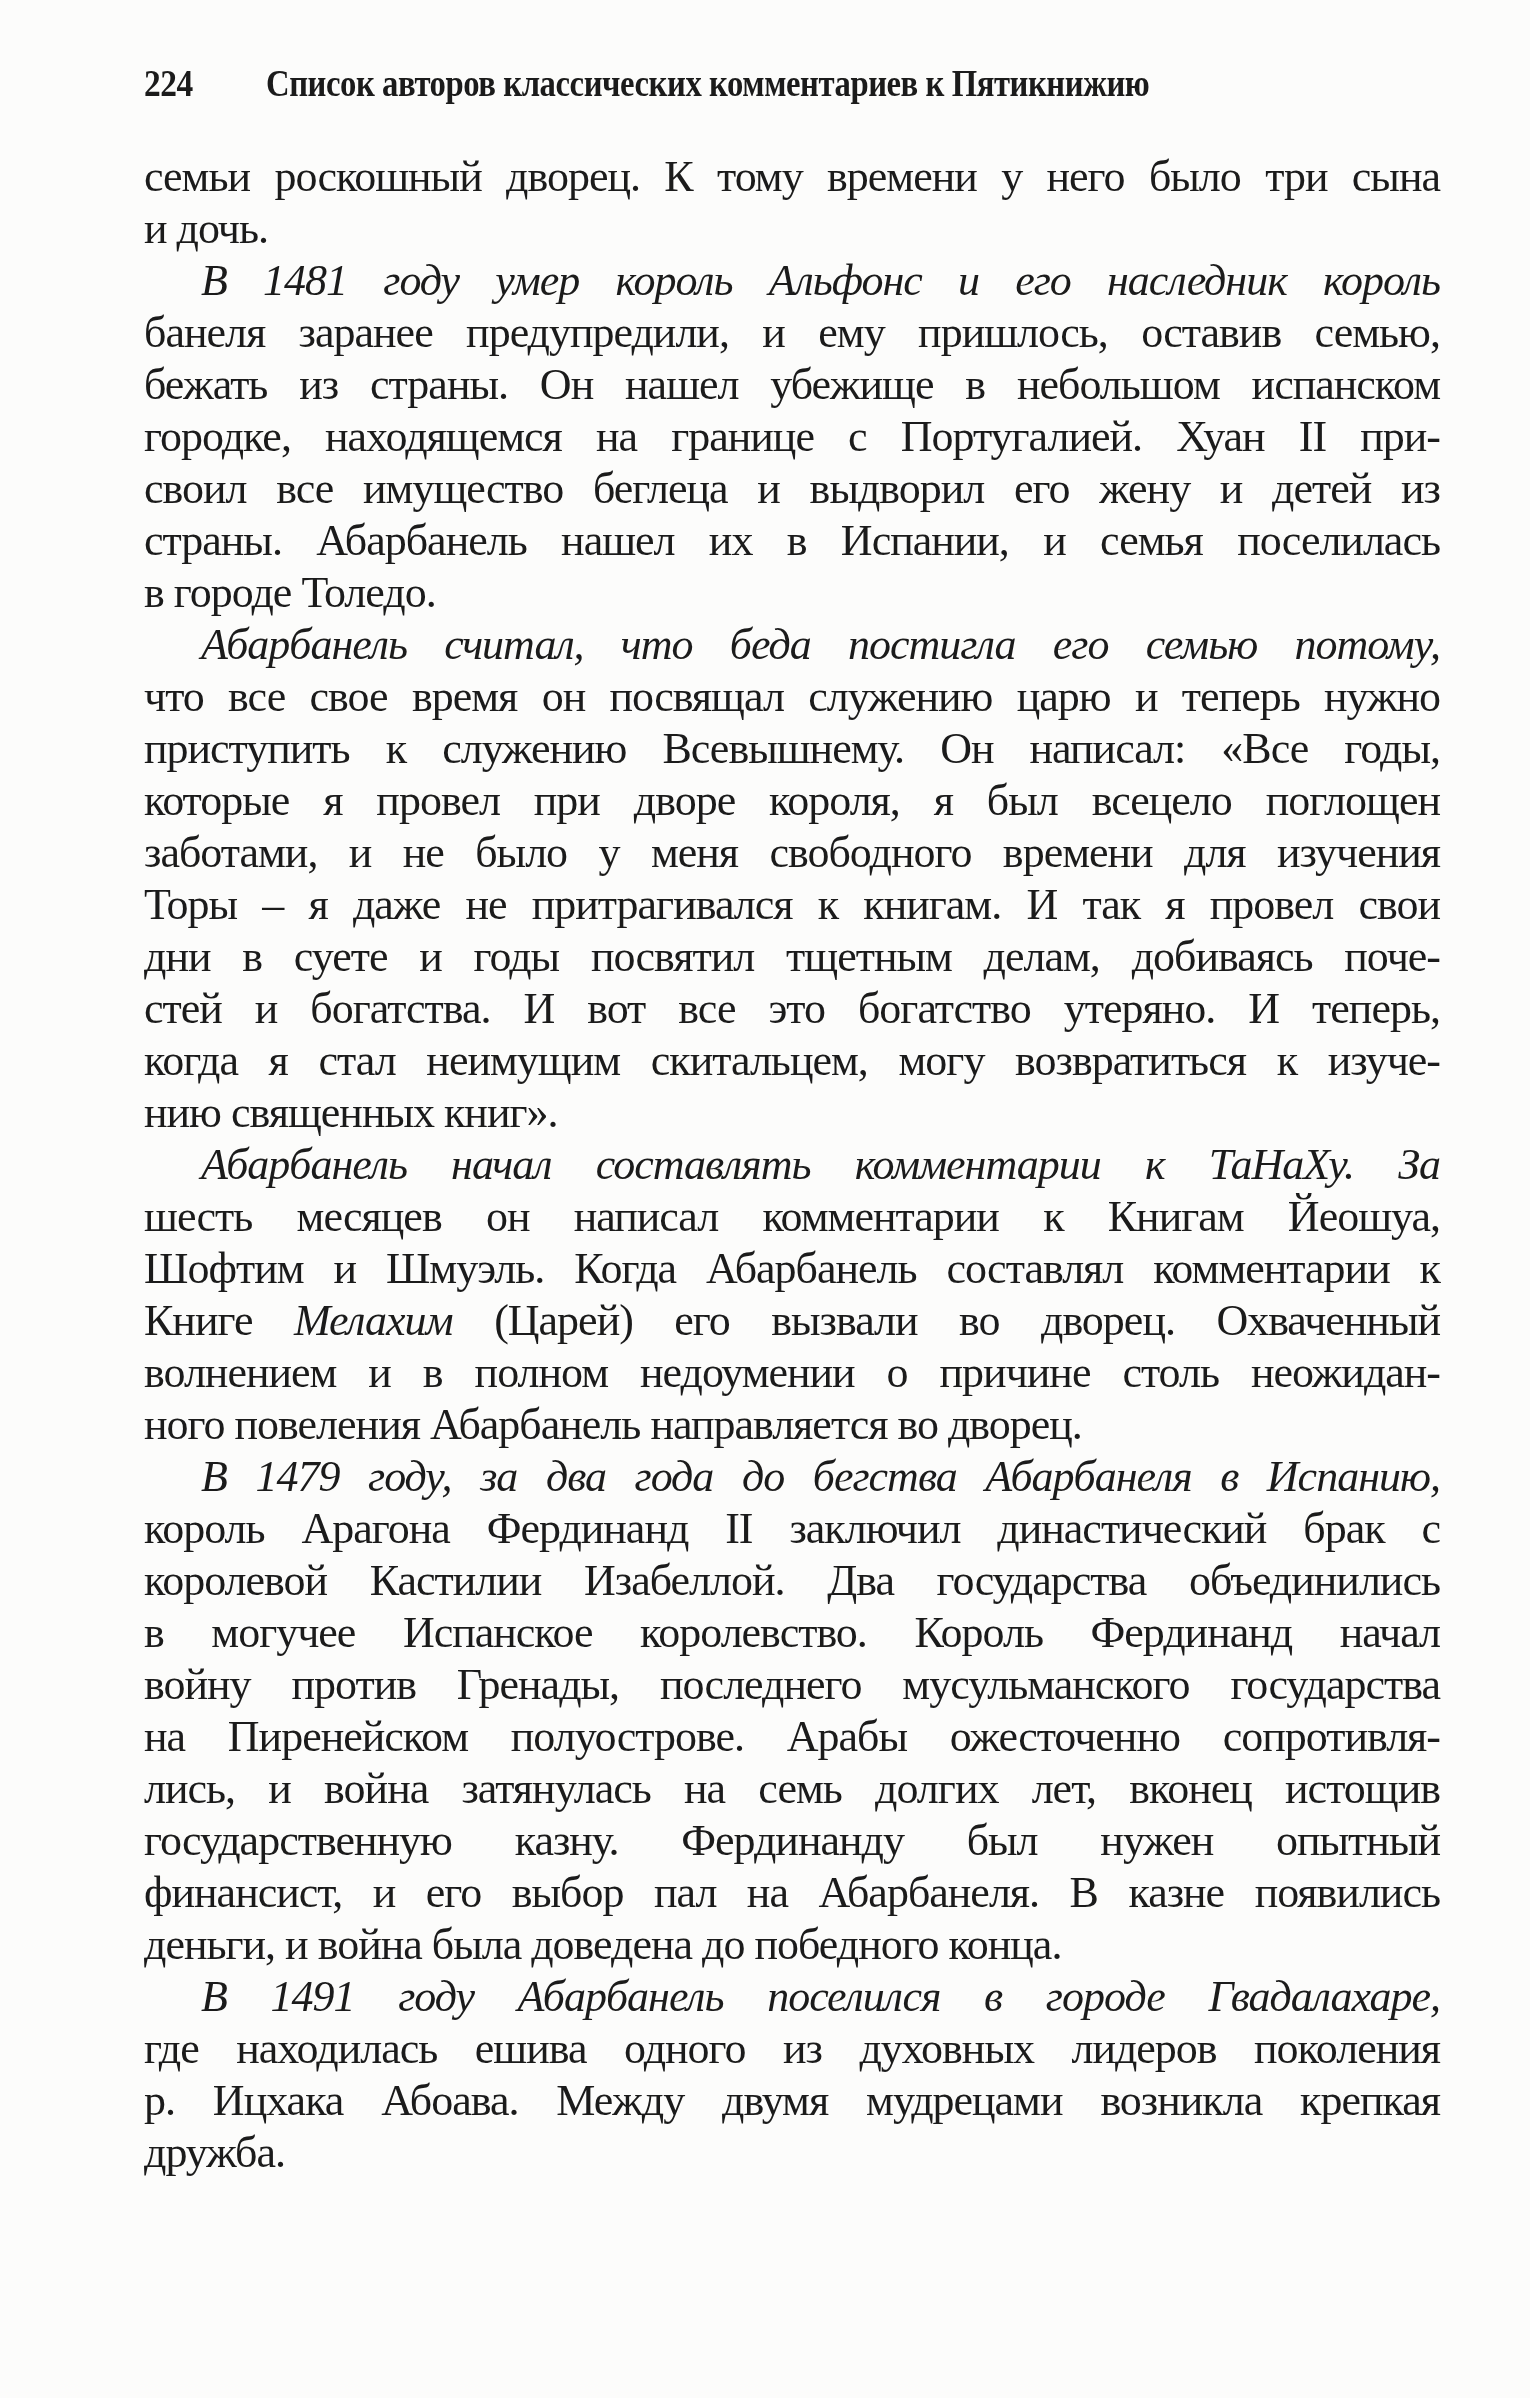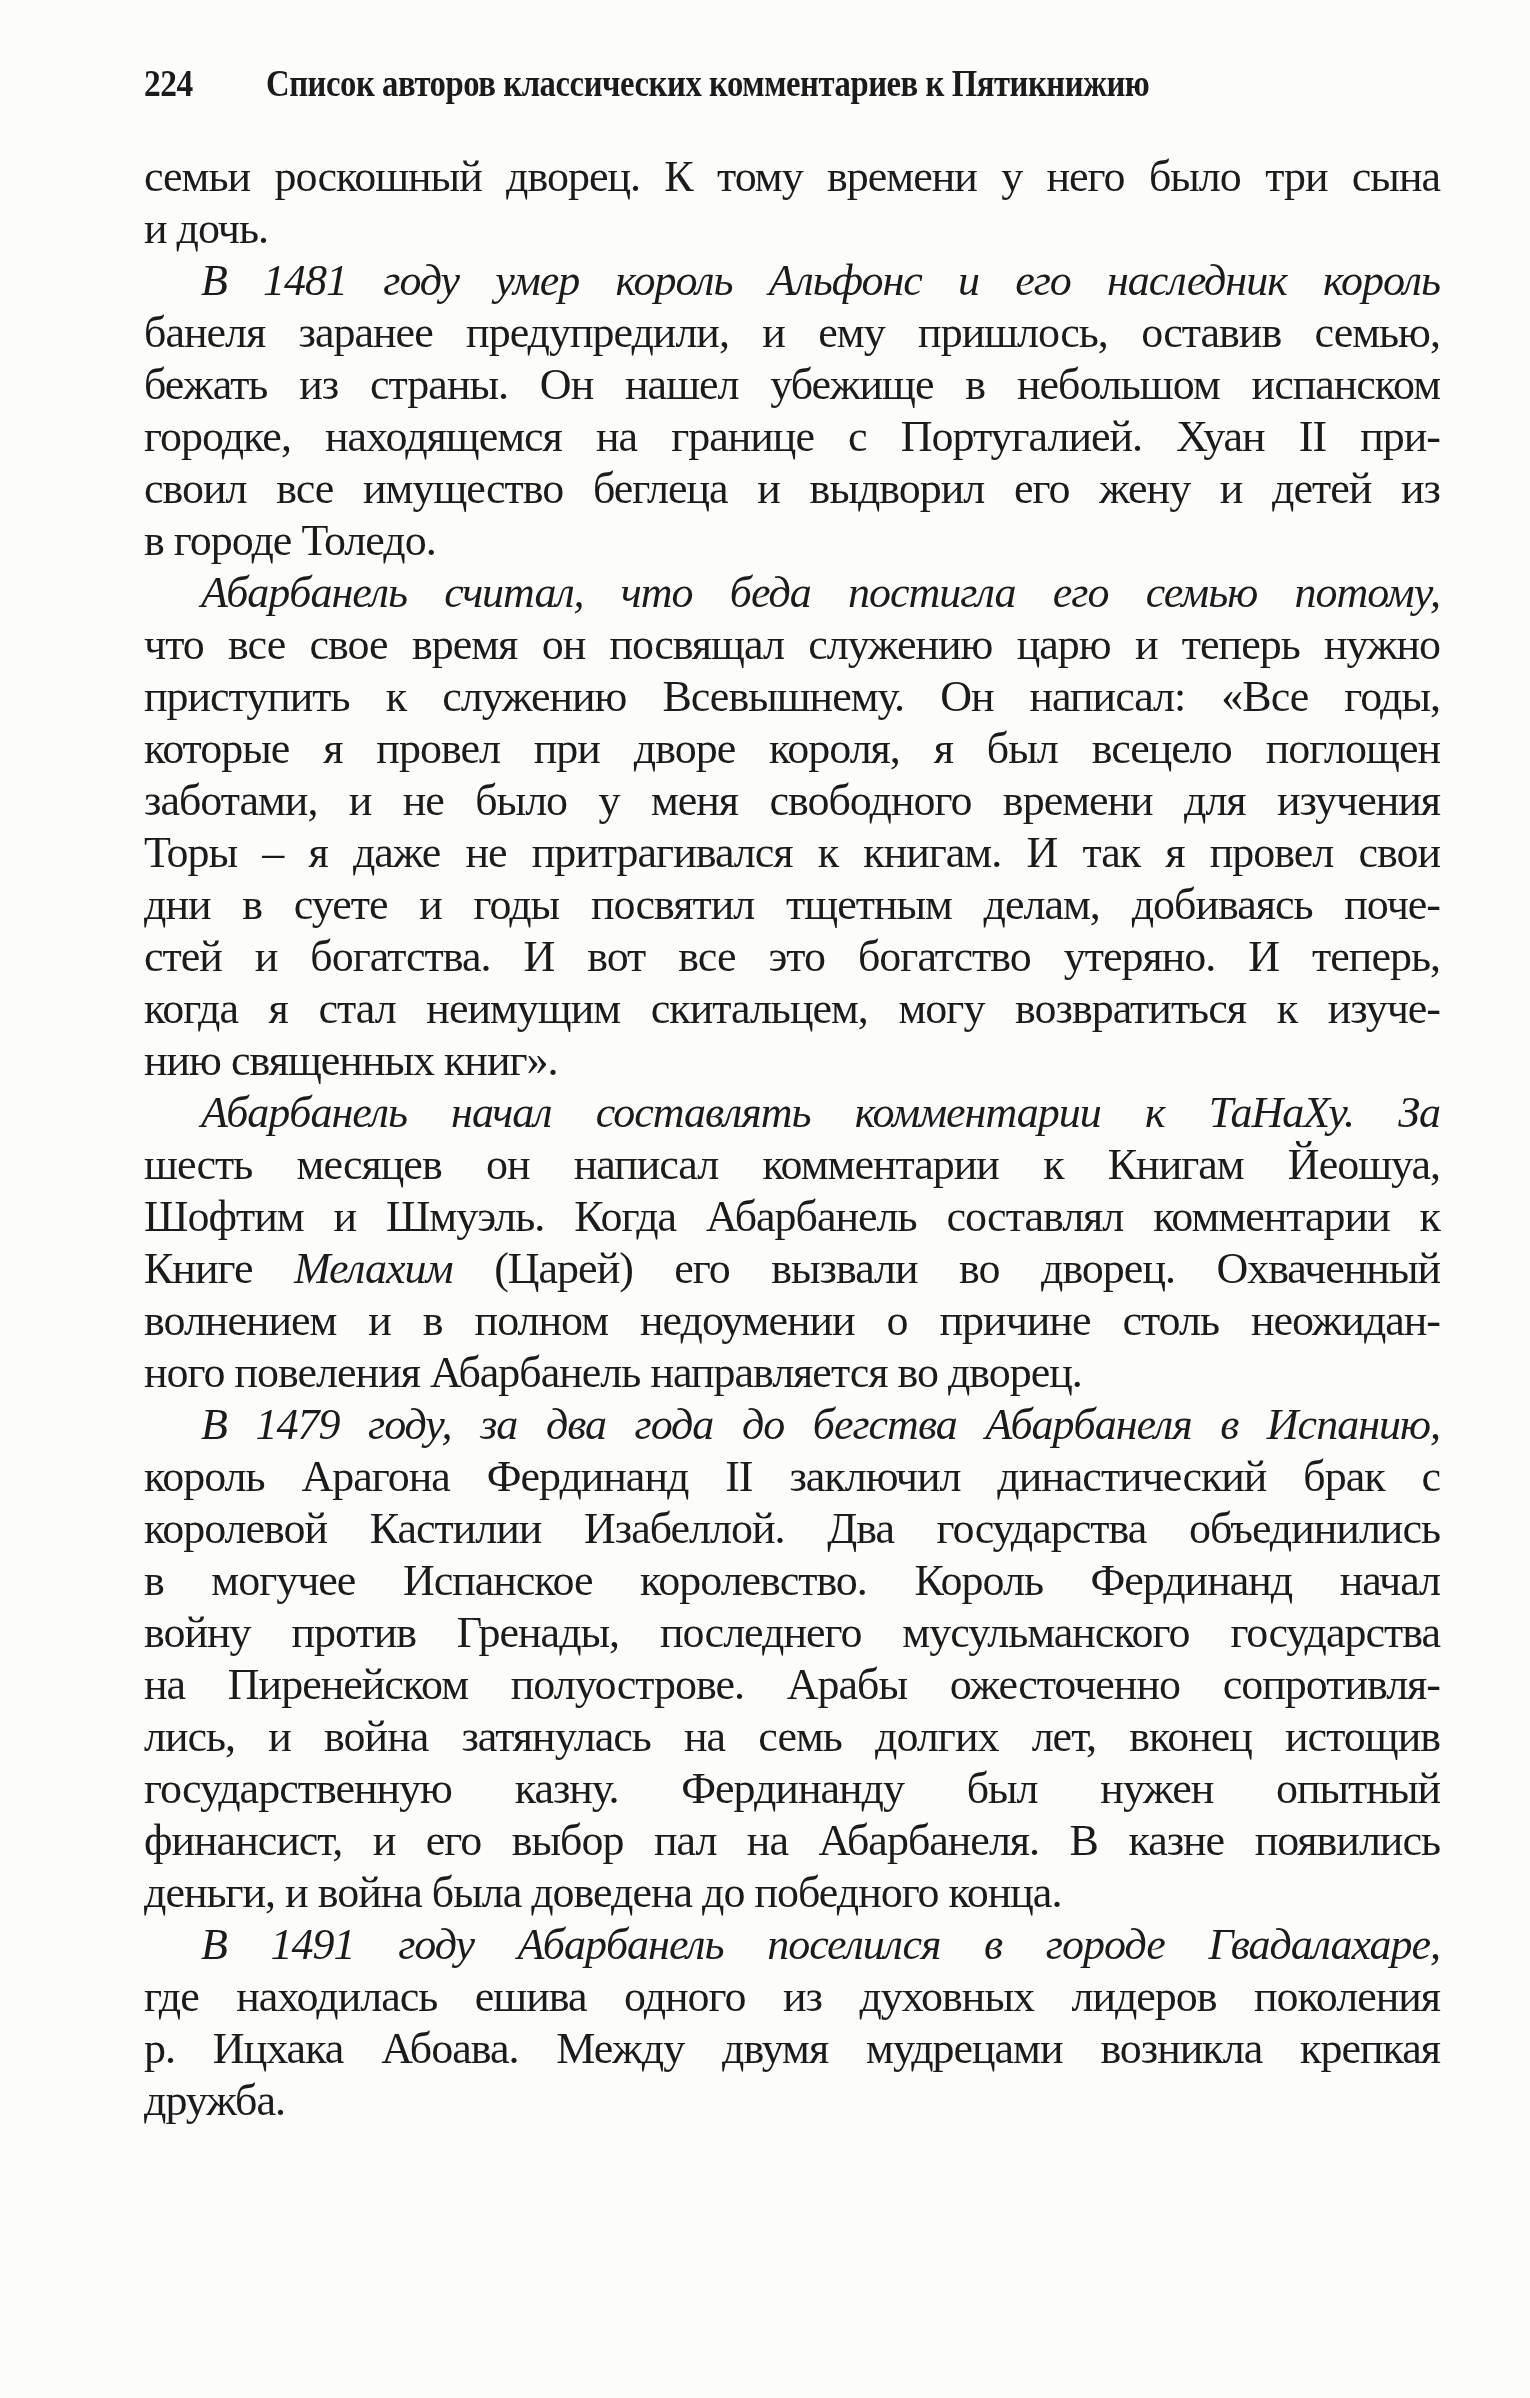--- a/index.html
+++ b/index.html
@@ -86,20 +86,21 @@
       <div class="paragraph">
         <div class="line"><span>семьи роскошный дворец. К тому времени у него было три сына</span></div>
         <div class="line para-end"><span>и дочь.</span></div>
       </div>
       <div class="paragraph">
         <div class="line indent"><span>В 1481 году умер король Альфонс и его наследник король</span></div>
         <div class="line"><span>банеля заранее предупредили, и ему пришлось, оставив семью,</span></div>
         <div class="line"><span>бежать из страны. Он нашел убежище в небольшом испанском</span></div>
         <div class="line"><span>городке, находящемся на границе с Португалией. Хуан II при-</span></div>
         <div class="line"><span>своил все имущество беглеца и выдворил его жену и детей из</span></div>
+        <div class="line"><span>страны. Абарбанель нашел их в Испании, и семья поселилась</span></div>
         <div class="line para-end"><span>в городе Толедо.</span></div>
       </div>
       <div class="paragraph">
         <div class="line indent"><span>Абарбанель считал, что беда постигла его семью потому,</span></div>
         <div class="line"><span>что все свое время он посвящал служению царю и теперь нужно</span></div>
         <div class="line"><span>приступить к служению Всевышнему. Он написал: «Все годы,</span></div>
         <div class="line"><span>которые я провел при дворе короля, я был всецело поглощен</span></div>
         <div class="line"><span>заботами, и не было у меня свободного времени для изучения</span></div>
         <div class="line"><span>Торы – я даже не притрагивался к книгам. И так я провел свои</span></div>
         <div class="line"><span>дни в суете и годы посвятил тщетным делам, добиваясь поче-</span></div>

